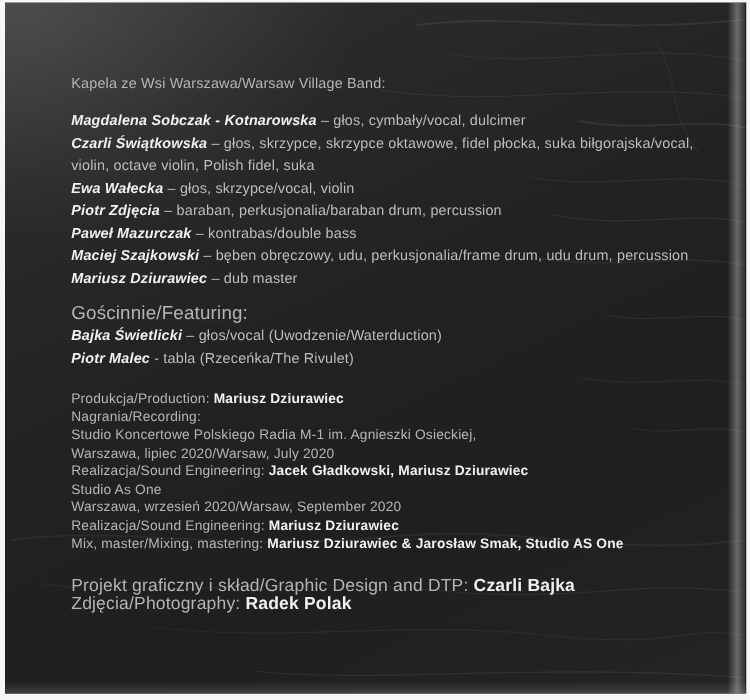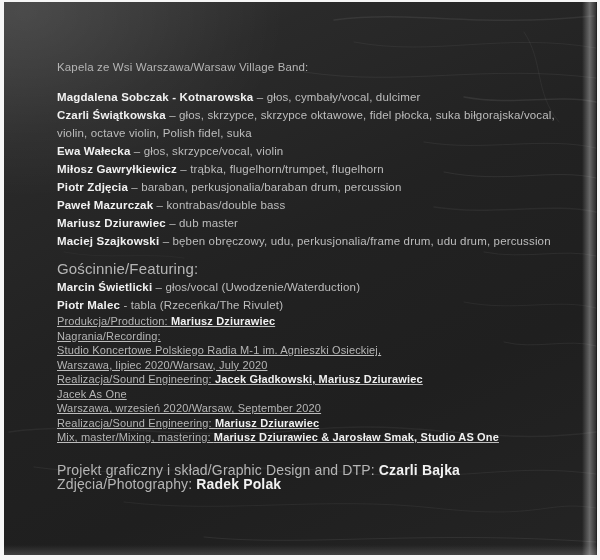--- a/index.html
+++ b/index.html
@@ -35,23 +35,23 @@
     position:relative;
     padding:56px 30px 0 53px;
     width:512px;
     color:#bdbdbd;
     letter-spacing:0.15px;
   }
   .hdr{font-size:11.5px;line-height:18px;color:#b5b5b5;}
   ul{list-style:none;margin:0;padding:0;}
   .members{margin-top:12px;}
   .members li, .guests li{font-size:11.5px;line-height:18px;color:#bdbdbd;}
-  .nm{color:#f1f1f1;font-weight:700;}
+  .nm{color:#f1f1f1;font-weight:700;font-style:italic;}
   .guests-hdr{margin-top:10px;font-size:15px;line-height:18px;color:#b5b5b5;}
-  .credits{text-decoration:underline;}
+  .credits{margin-top:16px;}
   .credits li{font-size:11px;line-height:14.5px;color:#b5b5b5;}
   .footer-credits{margin-top:18px;}
   .footer-credits li{font-size:14px;line-height:14.5px;color:#b5b5b5;}
   .val{color:#f1f1f1;font-weight:700;}
 </style>
 </head>
 <body>
 
 <div class="frame">
   <div class="booklet">
@@ -81,41 +81,40 @@
     </svg>
 
     <div class="content">
 
       <div class="hdr">Kapela ze Wsi Warszawa/Warsaw Village Band:</div>
 
       <ul class="members">
         <li><span class="nm">Magdalena Sobczak - Kotnarowska</span> <span>– głos, cymbały/vocal, dulcimer</span></li>
         <li><span class="nm">Czarli Świątkowska</span> <span>– głos, skrzypce, skrzypce oktawowe, fidel płocka, suka biłgorajska/vocal, violin, octave violin, Polish fidel, suka</span></li>
         <li><span class="nm">Ewa Wałecka</span> <span>– głos, skrzypce/vocal, violin</span></li>
-        <li><span class="nm">Miłosz Gawryłkiewicz</span> <span>– trąbka, flugelhorn/trumpet, flugelhorn</span></li>
         <li><span class="nm">Piotr Zdjęcia</span> <span>– baraban, perkusjonalia/baraban drum, percussion</span></li>
         <li><span class="nm">Paweł Mazurczak</span> <span>– kontrabas/double bass</span></li>
+        <li><span class="nm">Maciej Szajkowski</span> <span>– bęben obręczowy, udu, perkusjonalia/frame drum, udu drum, percussion</span></li>
         <li><span class="nm">Mariusz Dziurawiec</span> <span>– dub master</span></li>
-        <li><span class="nm">Maciej Szajkowski</span> <span>– bęben obręczowy, udu, perkusjonalia/frame drum, udu drum, percussion</span></li>
       </ul>
 
       <div class="guests-hdr">Gościnnie/Featuring:</div>
 
       <ul class="guests">
-        <li><span class="nm">Marcin Świetlicki</span> <span>– głos/vocal (Uwodzenie/Waterduction)</span></li>
+        <li><span class="nm">Bajka Świetlicki</span> <span>– głos/vocal (Uwodzenie/Waterduction)</span></li>
         <li><span class="nm">Piotr Malec</span> <span>- tabla (Rzeceńka/The Rivulet)</span></li>
       </ul>
 
       <ul class="credits">
         <li><span>Produkcja/Production: </span><span class="val">Mariusz Dziurawiec</span></li>
         <li><span>Nagrania/Recording:</span><span class="val"></span></li>
         <li><span>Studio Koncertowe Polskiego Radia M-1 im. Agnieszki Osieckiej,</span><span class="val"></span></li>
         <li><span>Warszawa, lipiec 2020/Warsaw, July 2020</span><span class="val"></span></li>
         <li><span>Realizacja/Sound Engineering: </span><span class="val">Jacek Gładkowski, Mariusz Dziurawiec</span></li>
-        <li><span>Jacek As One</span><span class="val"></span></li>
+        <li><span>Studio As One</span><span class="val"></span></li>
         <li><span>Warszawa, wrzesień 2020/Warsaw, September 2020</span><span class="val"></span></li>
         <li><span>Realizacja/Sound Engineering: </span><span class="val">Mariusz Dziurawiec</span></li>
         <li><span>Mix, master/Mixing, mastering: </span><span class="val">Mariusz Dziurawiec &amp; Jarosław Smak, Studio AS One</span></li>
       </ul>
 
       <ul class="footer-credits">
         <li><span>Projekt graficzny i skład/Graphic Design and DTP: </span><span class="val">Czarli Bajka</span></li>
         <li><span>Zdjęcia/Photography: </span><span class="val">Radek Polak</span></li>
       </ul>
 

